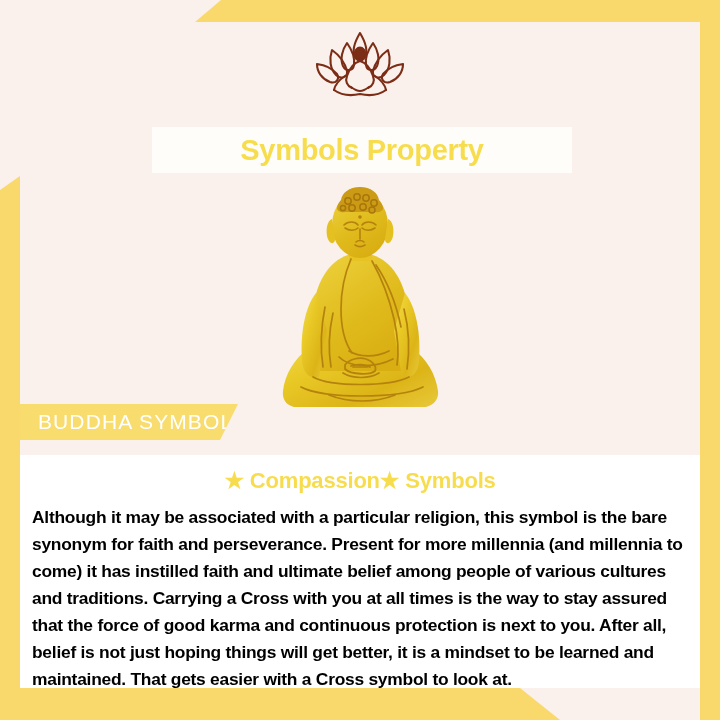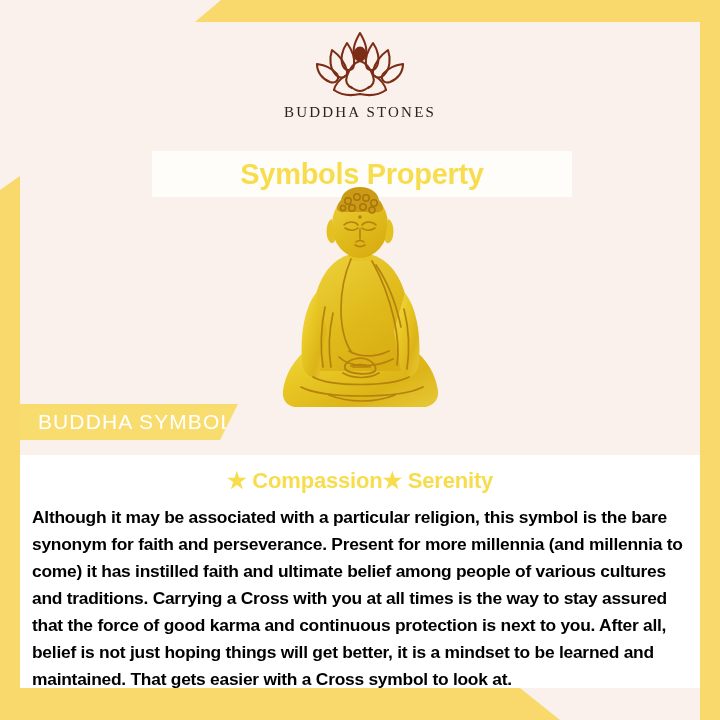--- a/index.html
+++ b/index.html
@@ -57,21 +57,21 @@
     font-size:15px;
     letter-spacing:2.2px;
     color:#2b2320;
     font-weight:400;
   }
 
   
   .title-banner{
     position:absolute;top:127px;left:152px;width:420px;height:46px;
     background:#fffdfa;
-    display:flex;align-items:center;justify-content:center;margin-top:24px;
+    display:flex;align-items:center;justify-content:center;
   }
   .title-text{
     font-size:29px;
     font-weight:bold;
     color:#f7dd4e;
     letter-spacing:-0.3px;
     font-family:"Liberation Sans", sans-serif;
   }
 
   
@@ -155,21 +155,20 @@
           <path d="M59 35 C52 37 48 44 46 50 C44 55 46 60 51 62"></path>
           <path d="M59 35 C66 37 70 44 72 50 C74 55 72 60 67 62"></path>
 
           <path d="M44 50 C38 54 34 59 33 64"></path>
           <path d="M74 50 C80 54 84 59 85 64"></path>
           <path d="M33 64 C40 69 50 70 59 68 C68 70 78 69 85 64"></path>
           <path d="M50 61 C54 64 58 65 59 65 C60 65 64 64 68 61"></path>
         </g>
       </svg>
     </span>
-    <div class="brand-name">BUDDHA STONES</div>
   </div>
 
   <div class="title-banner">
     <span class="title-text">Symbols Property</span>
   </div>
 
   <div class="buddha-wrap">
     <span>
       <svg class="buddha-svg" viewBox="0 0 215 232" xmlns="http://www.w3.org/2000/svg">
         <defs>
@@ -247,17 +246,17 @@
         </g>
       </svg>
     </span>
   </div>
 
   <div class="ribbon">
     <span class="ribbon-text">BUDDHA SYMBOL</span>
   </div>
 
   <div class="panel">
-    <h2 class="subtitle">★ Compassion★ Serenity</h2>
+    <h2 class="subtitle">★ Compassion★ Symbols</h2>
     <p class="body-text">Although it may be associated with a particular religion, this symbol is the bare synonym for faith and perseverance. Present for more millennia (and millennia to come) it has instilled faith and ultimate belief among people of various cultures and traditions. Carrying a Cross with you at all times is the way to stay assured that the force of good karma and continuous protection is next to you. After all, belief is not just hoping things will get better, it is a mindset to be learned and maintained. That gets easier with a Cross symbol to look at.</p>
   </div>
 
 </div>
 
 </body></html>

